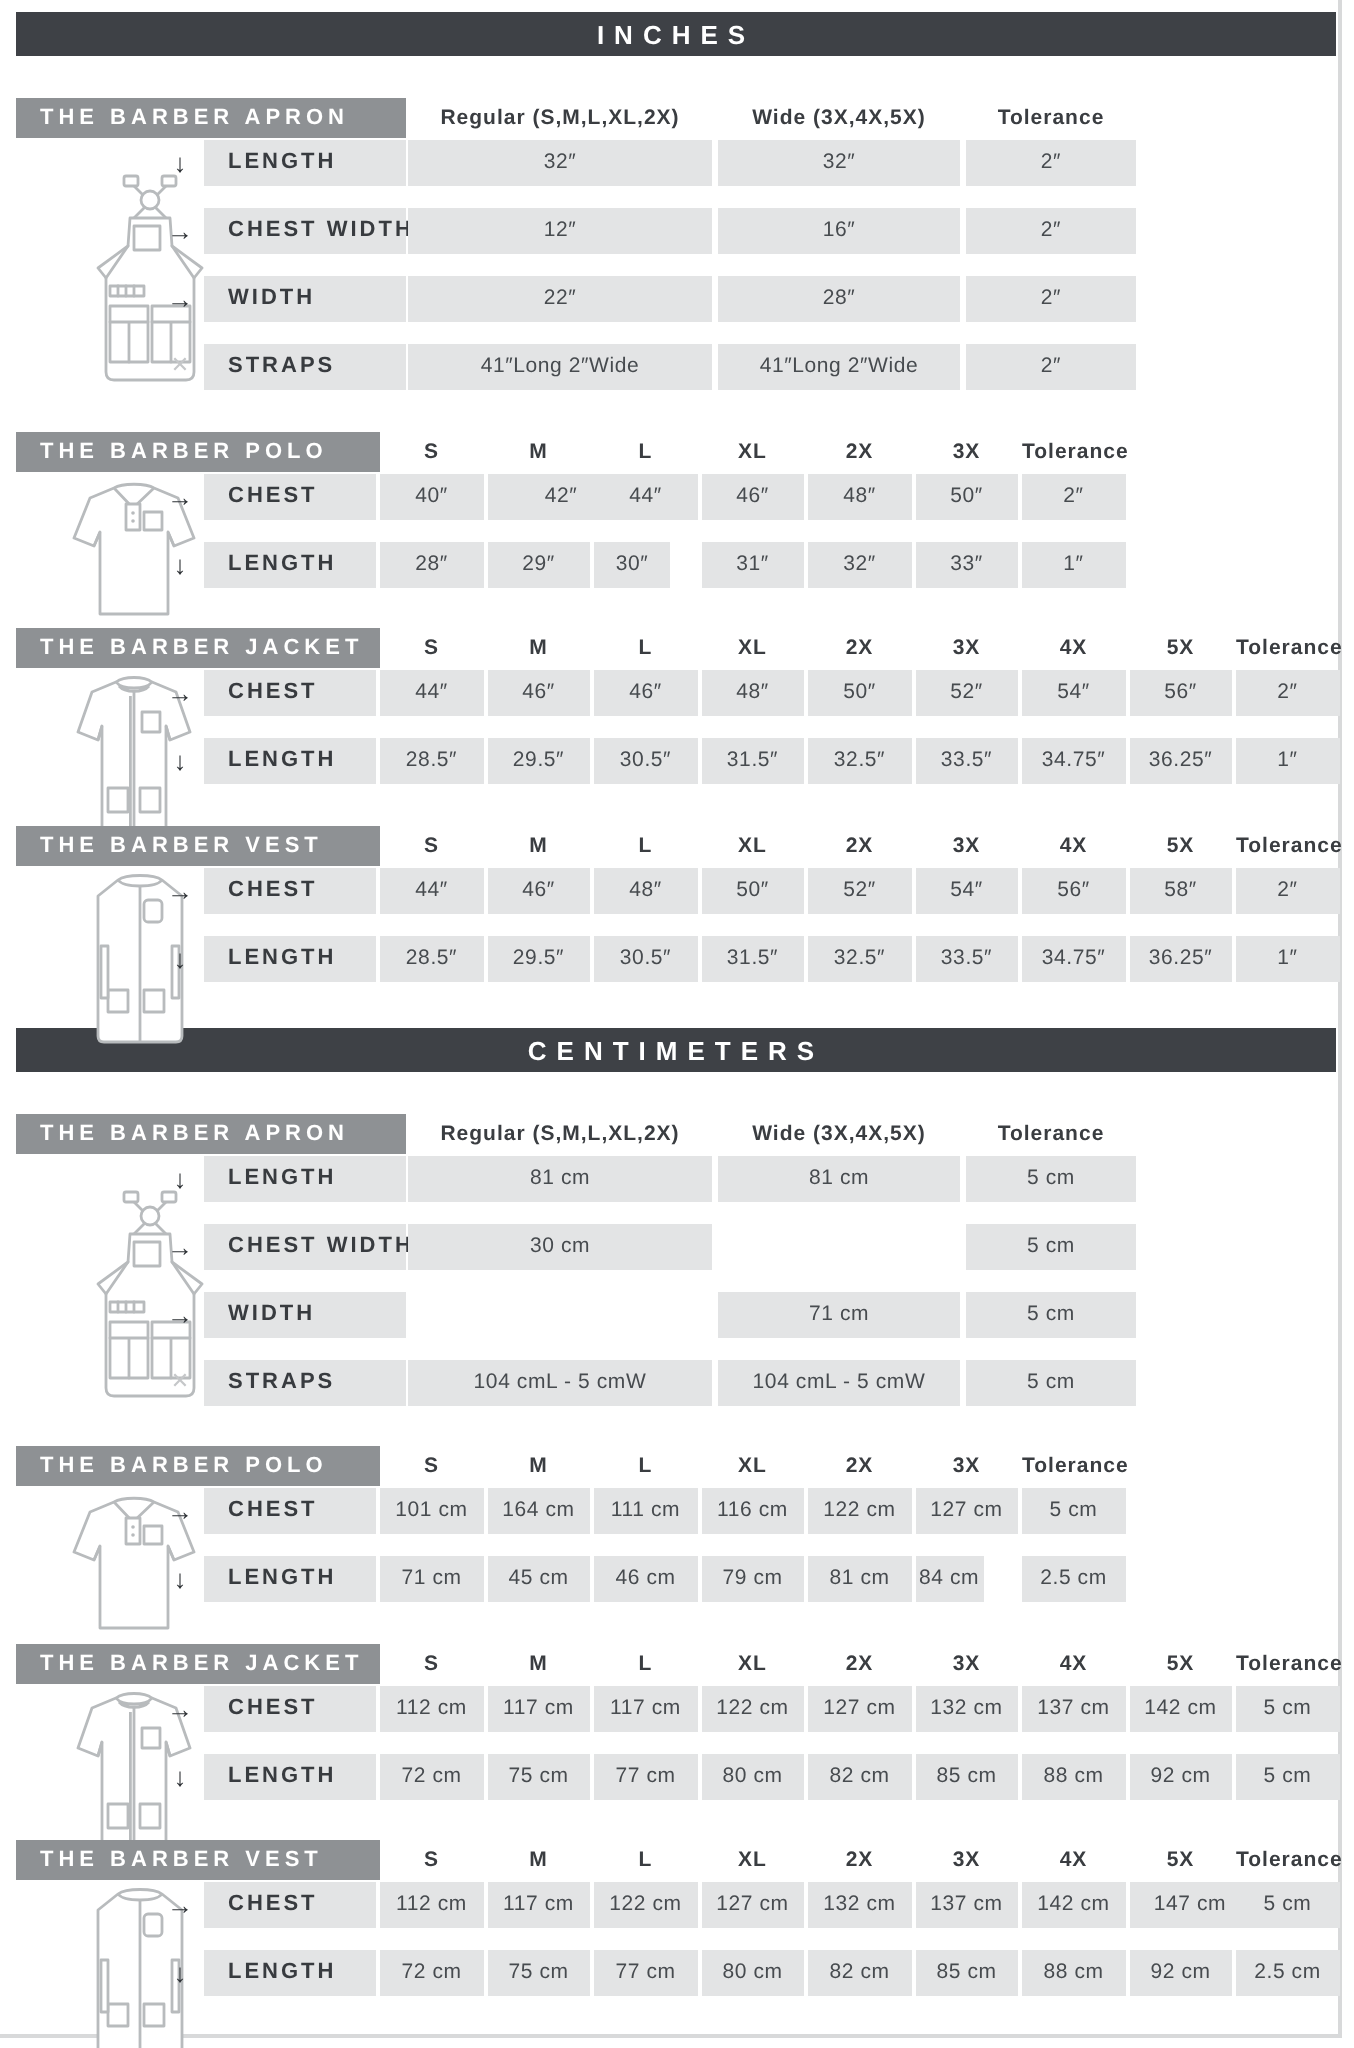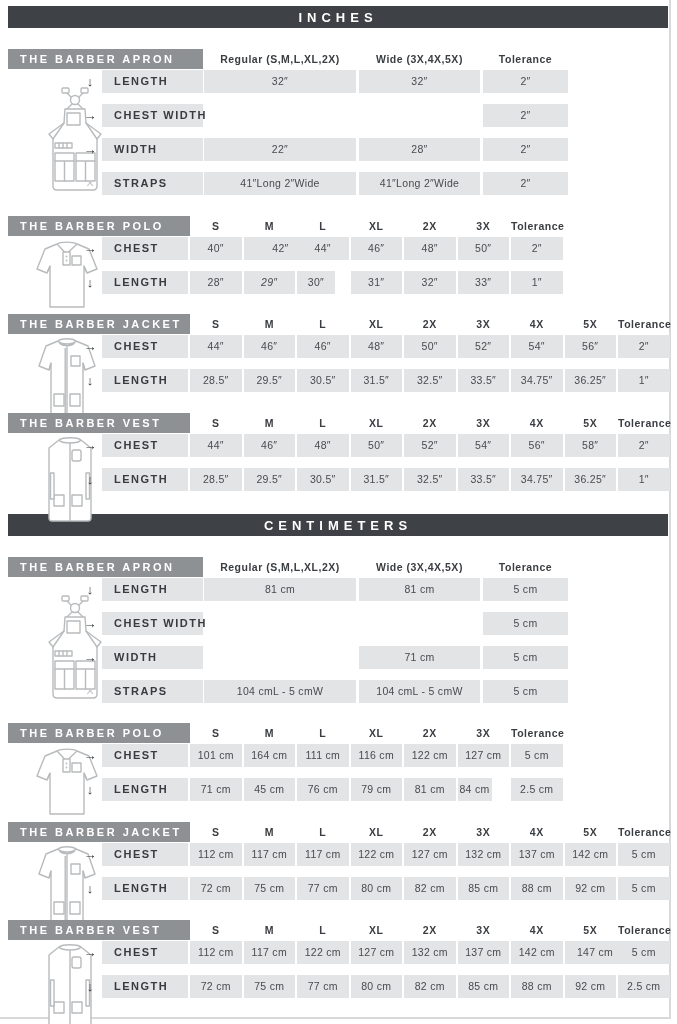--- a/index.html
+++ b/index.html
@@ -98,20 +98,22 @@
       <div class="row" style="top: 21px;">
         <span class="arrow">↓</span>
         <div class="mlabel" style="width: 101px;">LENGTH</div>
         <div class="cell" style="left: 196px; width: 152px;">32″</div>
         <div class="cell" style="left: 351px; width: 121px;">32″</div>
         <div class="cell" style="left: 475px; width: 85px;">2″</div>
       </div>
       <div class="row" style="top: 55px;">
         <span class="arrow">→</span>
         <div class="mlabel" style="width: 101px;">CHEST WIDTH</div>
+        <div class="cell" style="left: 196px; width: 152px;">12″</div>
+        <div class="cell" style="left: 351px; width: 121px;">16″</div>
         <div class="cell" style="left: 475px; width: 85px;">2″</div>
       </div>
       <div class="row" style="top: 89px;">
         <span class="arrow">→</span>
         <div class="mlabel" style="width: 101px;">WIDTH</div>
         <div class="cell" style="left: 196px; width: 152px;">22″</div>
         <div class="cell" style="left: 351px; width: 121px;">28″</div>
         <div class="cell" style="left: 475px; width: 85px;">2″</div>
       </div>
       <div class="row" style="top: 123px;">
@@ -152,21 +154,21 @@
         <div class="cell" style="left: 289px; width: 51.5px;">44″</div>
         <div class="cell" style="left: 342.5px; width: 51.5px;">46″</div>
         <div class="cell" style="left: 396px; width: 51.5px;">48″</div>
         <div class="cell" style="left: 449.5px; width: 51.5px;">50″</div>
         <div class="cell" style="left: 503px; width: 51.5px;">2″</div>
       </div>
       <div class="row" style="top: 55px;">
         <span class="arrow">↓</span>
         <div class="mlabel" style="width: 86px;">LENGTH</div>
         <div class="cell" style="left: 182px; width: 51.5px;">28″</div>
-        <div class="cell" style="left: 235.5px; width: 51.5px; font-style: italic;">29″</div>
+        <div class="cell" style="left: 235.5px; width: 51.5px;">29″</div>
         <div class="cell" style="left: 289px; width: 38px;">30″</div>
         <div class="cell" style="left: 342.5px; width: 51.5px;">31″</div>
         <div class="cell" style="left: 396px; width: 51.5px;">32″</div>
         <div class="cell" style="left: 449.5px; width: 51.5px;">33″</div>
         <div class="cell" style="left: 503px; width: 51.5px;">1″</div>
       </div>
     </div>
     <div class="section" style="top: 314px;">
       <div class="art" style="left: 28px; top: 22px; width: 62px; height: 92px;">
         <svg viewBox="0 0 62 92" xmlns="http://www.w3.org/2000/svg">
@@ -296,20 +298,21 @@
       <div class="row" style="top: 21px;">
         <span class="arrow">↓</span>
         <div class="mlabel" style="width: 101px;">LENGTH</div>
         <div class="cell" style="left: 196px; width: 152px;">81 cm</div>
         <div class="cell" style="left: 351px; width: 121px;">81 cm</div>
         <div class="cell" style="left: 475px; width: 85px;">5 cm</div>
       </div>
       <div class="row" style="top: 55px;">
         <span class="arrow">→</span>
         <div class="mlabel" style="width: 101px;">CHEST WIDTH</div>
+        <div class="cell" style="left: 196px; width: 152px;">30 cm</div>
         <div class="cell" style="left: 475px; width: 85px;">5 cm</div>
       </div>
       <div class="row" style="top: 89px;">
         <span class="arrow">→</span>
         <div class="mlabel" style="width: 101px;">WIDTH</div>
         <div class="cell" style="left: 351px; width: 121px;">71 cm</div>
         <div class="cell" style="left: 475px; width: 85px;">5 cm</div>
       </div>
       <div class="row" style="top: 123px;">
         <span class="arrow x">✕</span>
@@ -350,21 +353,21 @@
         <div class="cell" style="left: 342.5px; width: 51.5px;">116 cm</div>
         <div class="cell" style="left: 396px; width: 51.5px;">122 cm</div>
         <div class="cell" style="left: 449.5px; width: 51.5px;">127 cm</div>
         <div class="cell" style="left: 503px; width: 51.5px;">5 cm</div>
       </div>
       <div class="row" style="top: 55px;">
         <span class="arrow">↓</span>
         <div class="mlabel" style="width: 86px;">LENGTH</div>
         <div class="cell" style="left: 182px; width: 51.5px;">71 cm</div>
         <div class="cell" style="left: 235.5px; width: 51.5px;">45 cm</div>
-        <div class="cell" style="left: 289px; width: 51.5px;">76 cm</div>
+        <div class="cell" style="left: 289px; width: 51.5px;">46 cm</div>
         <div class="cell" style="left: 342.5px; width: 51.5px;">79 cm</div>
         <div class="cell" style="left: 396px; width: 51.5px;">81 cm</div>
         <div class="cell" style="left: 449.5px; width: 34px;">84 cm</div>
         <div class="cell" style="left: 503px; width: 51.5px;">2.5 cm</div>
       </div>
     </div>
     <div class="section" style="top: 822px;">
       <div class="art" style="left: 28px; top: 22px; width: 62px; height: 92px;">
         <svg viewBox="0 0 62 92" xmlns="http://www.w3.org/2000/svg">
           <g fill="#fff" stroke="#b8bbbd" stroke-width="1.4" stroke-linejoin="round">

